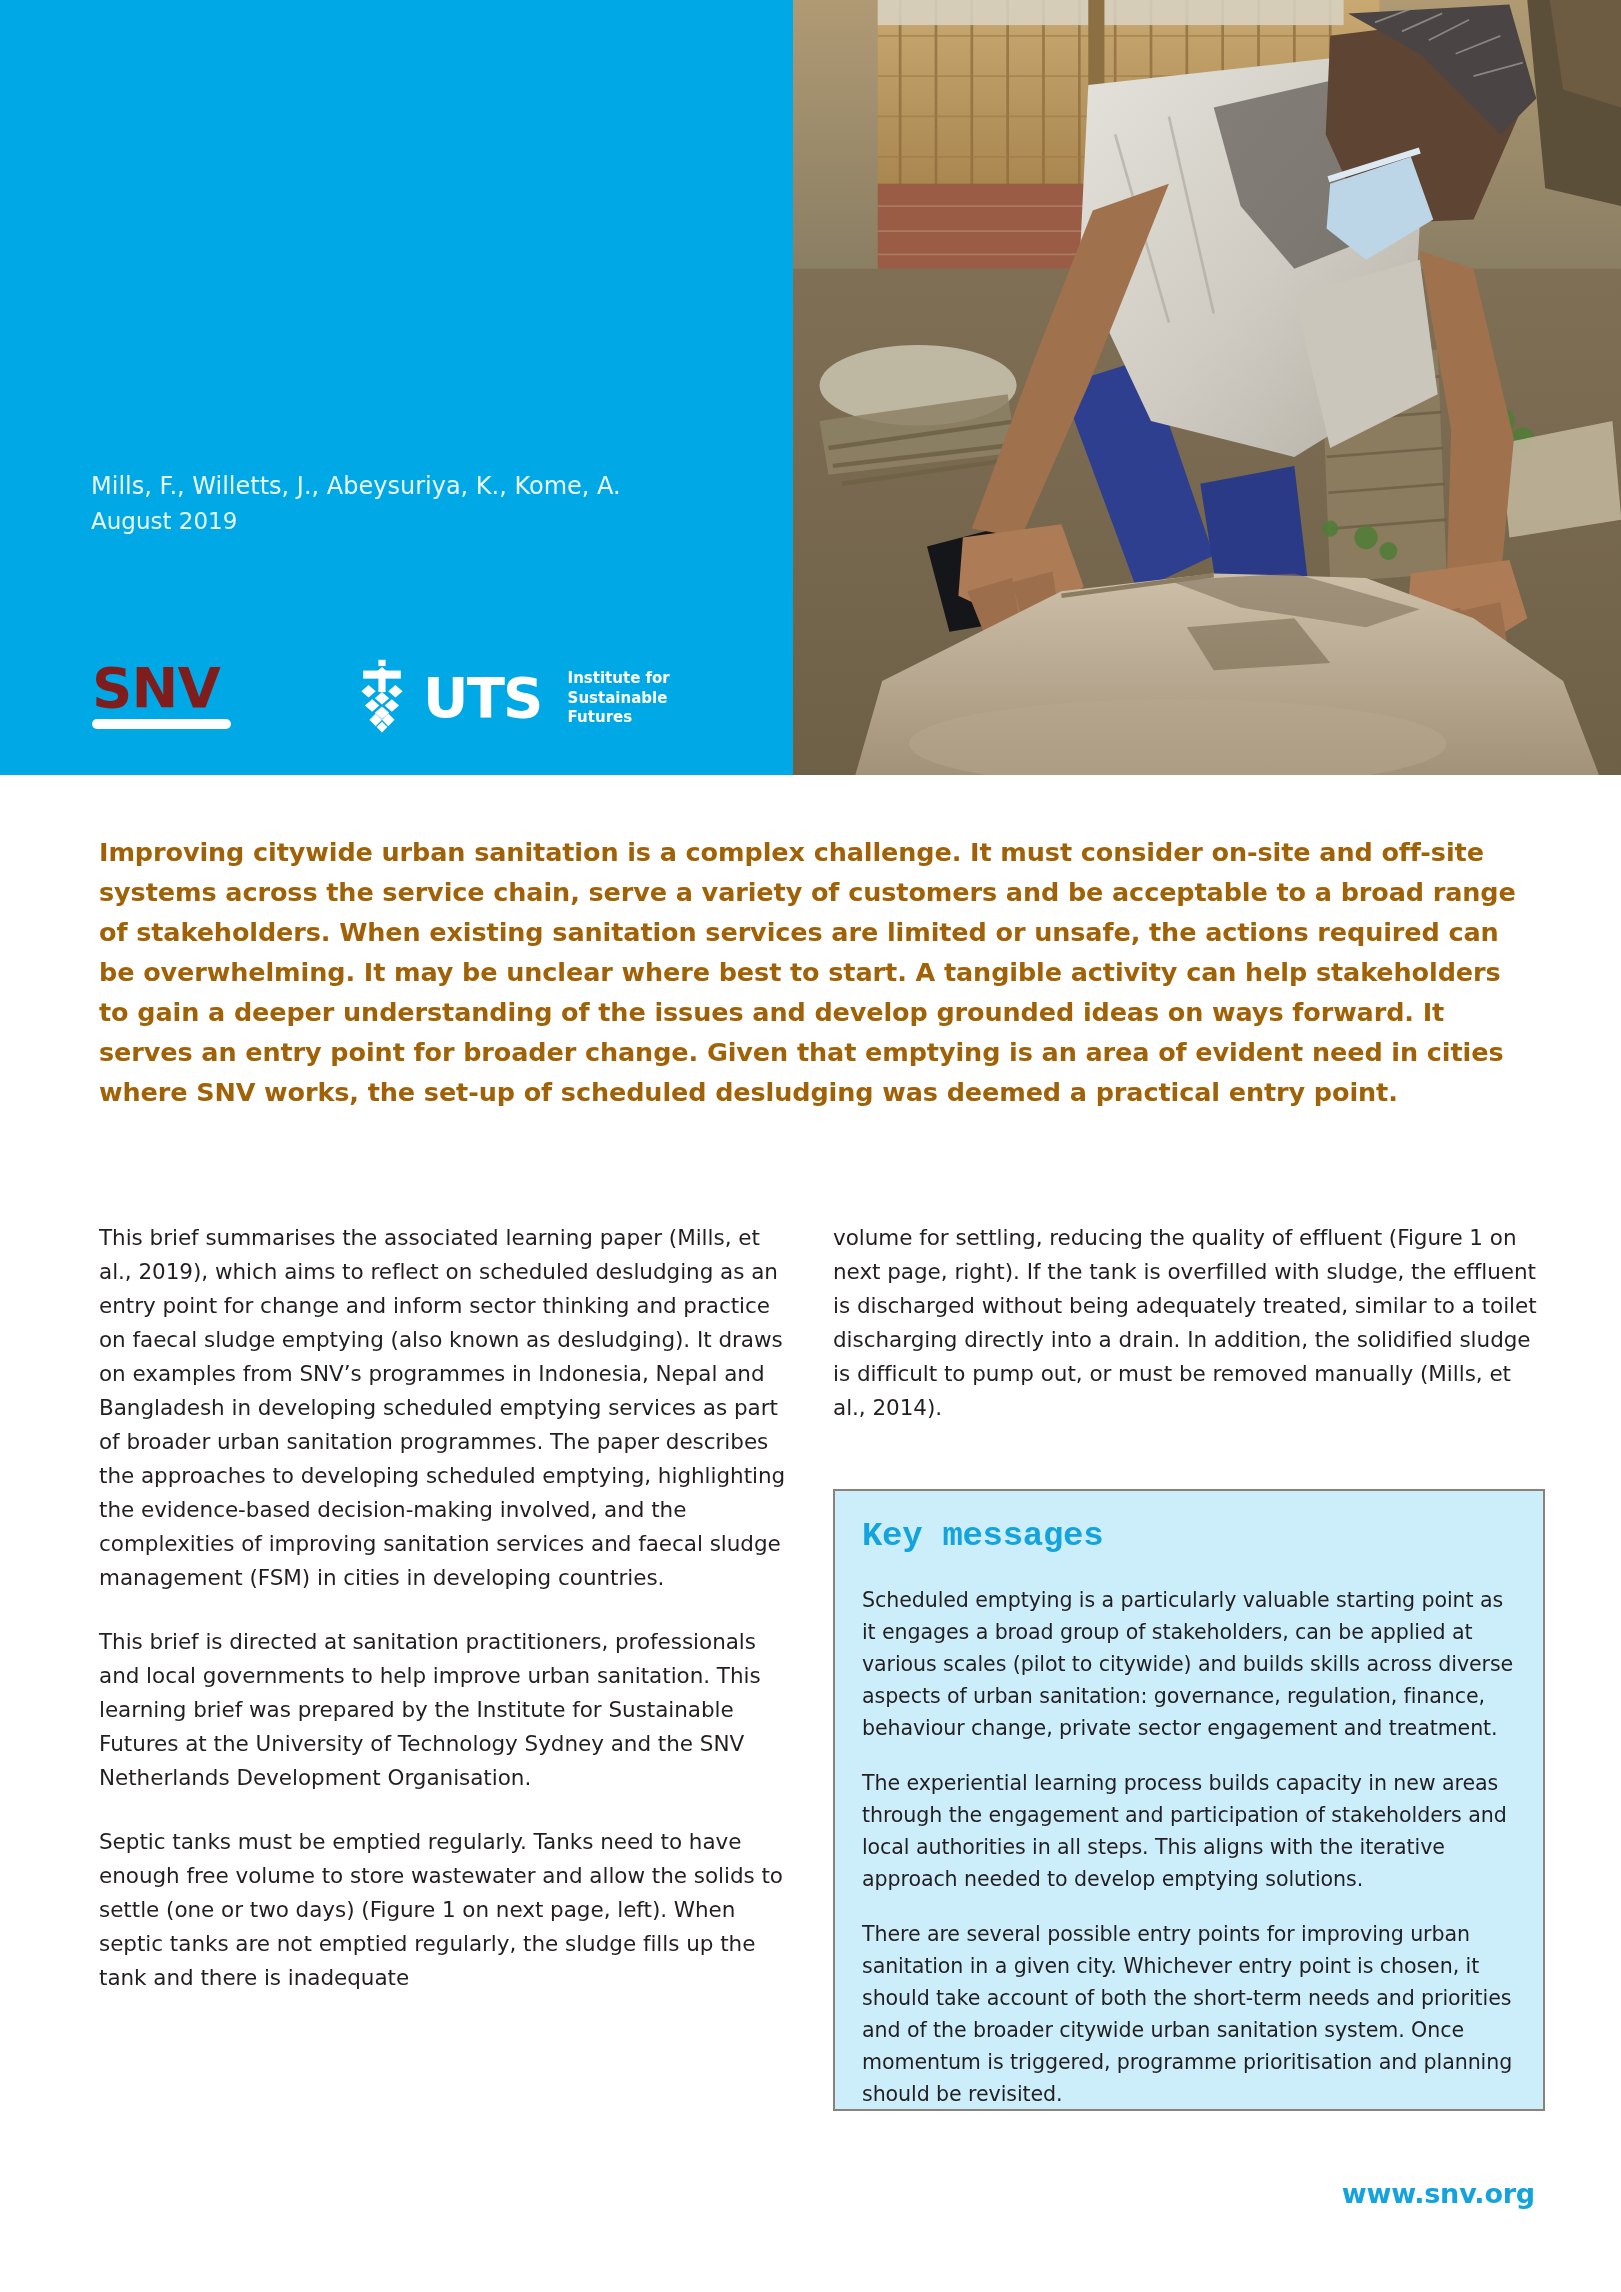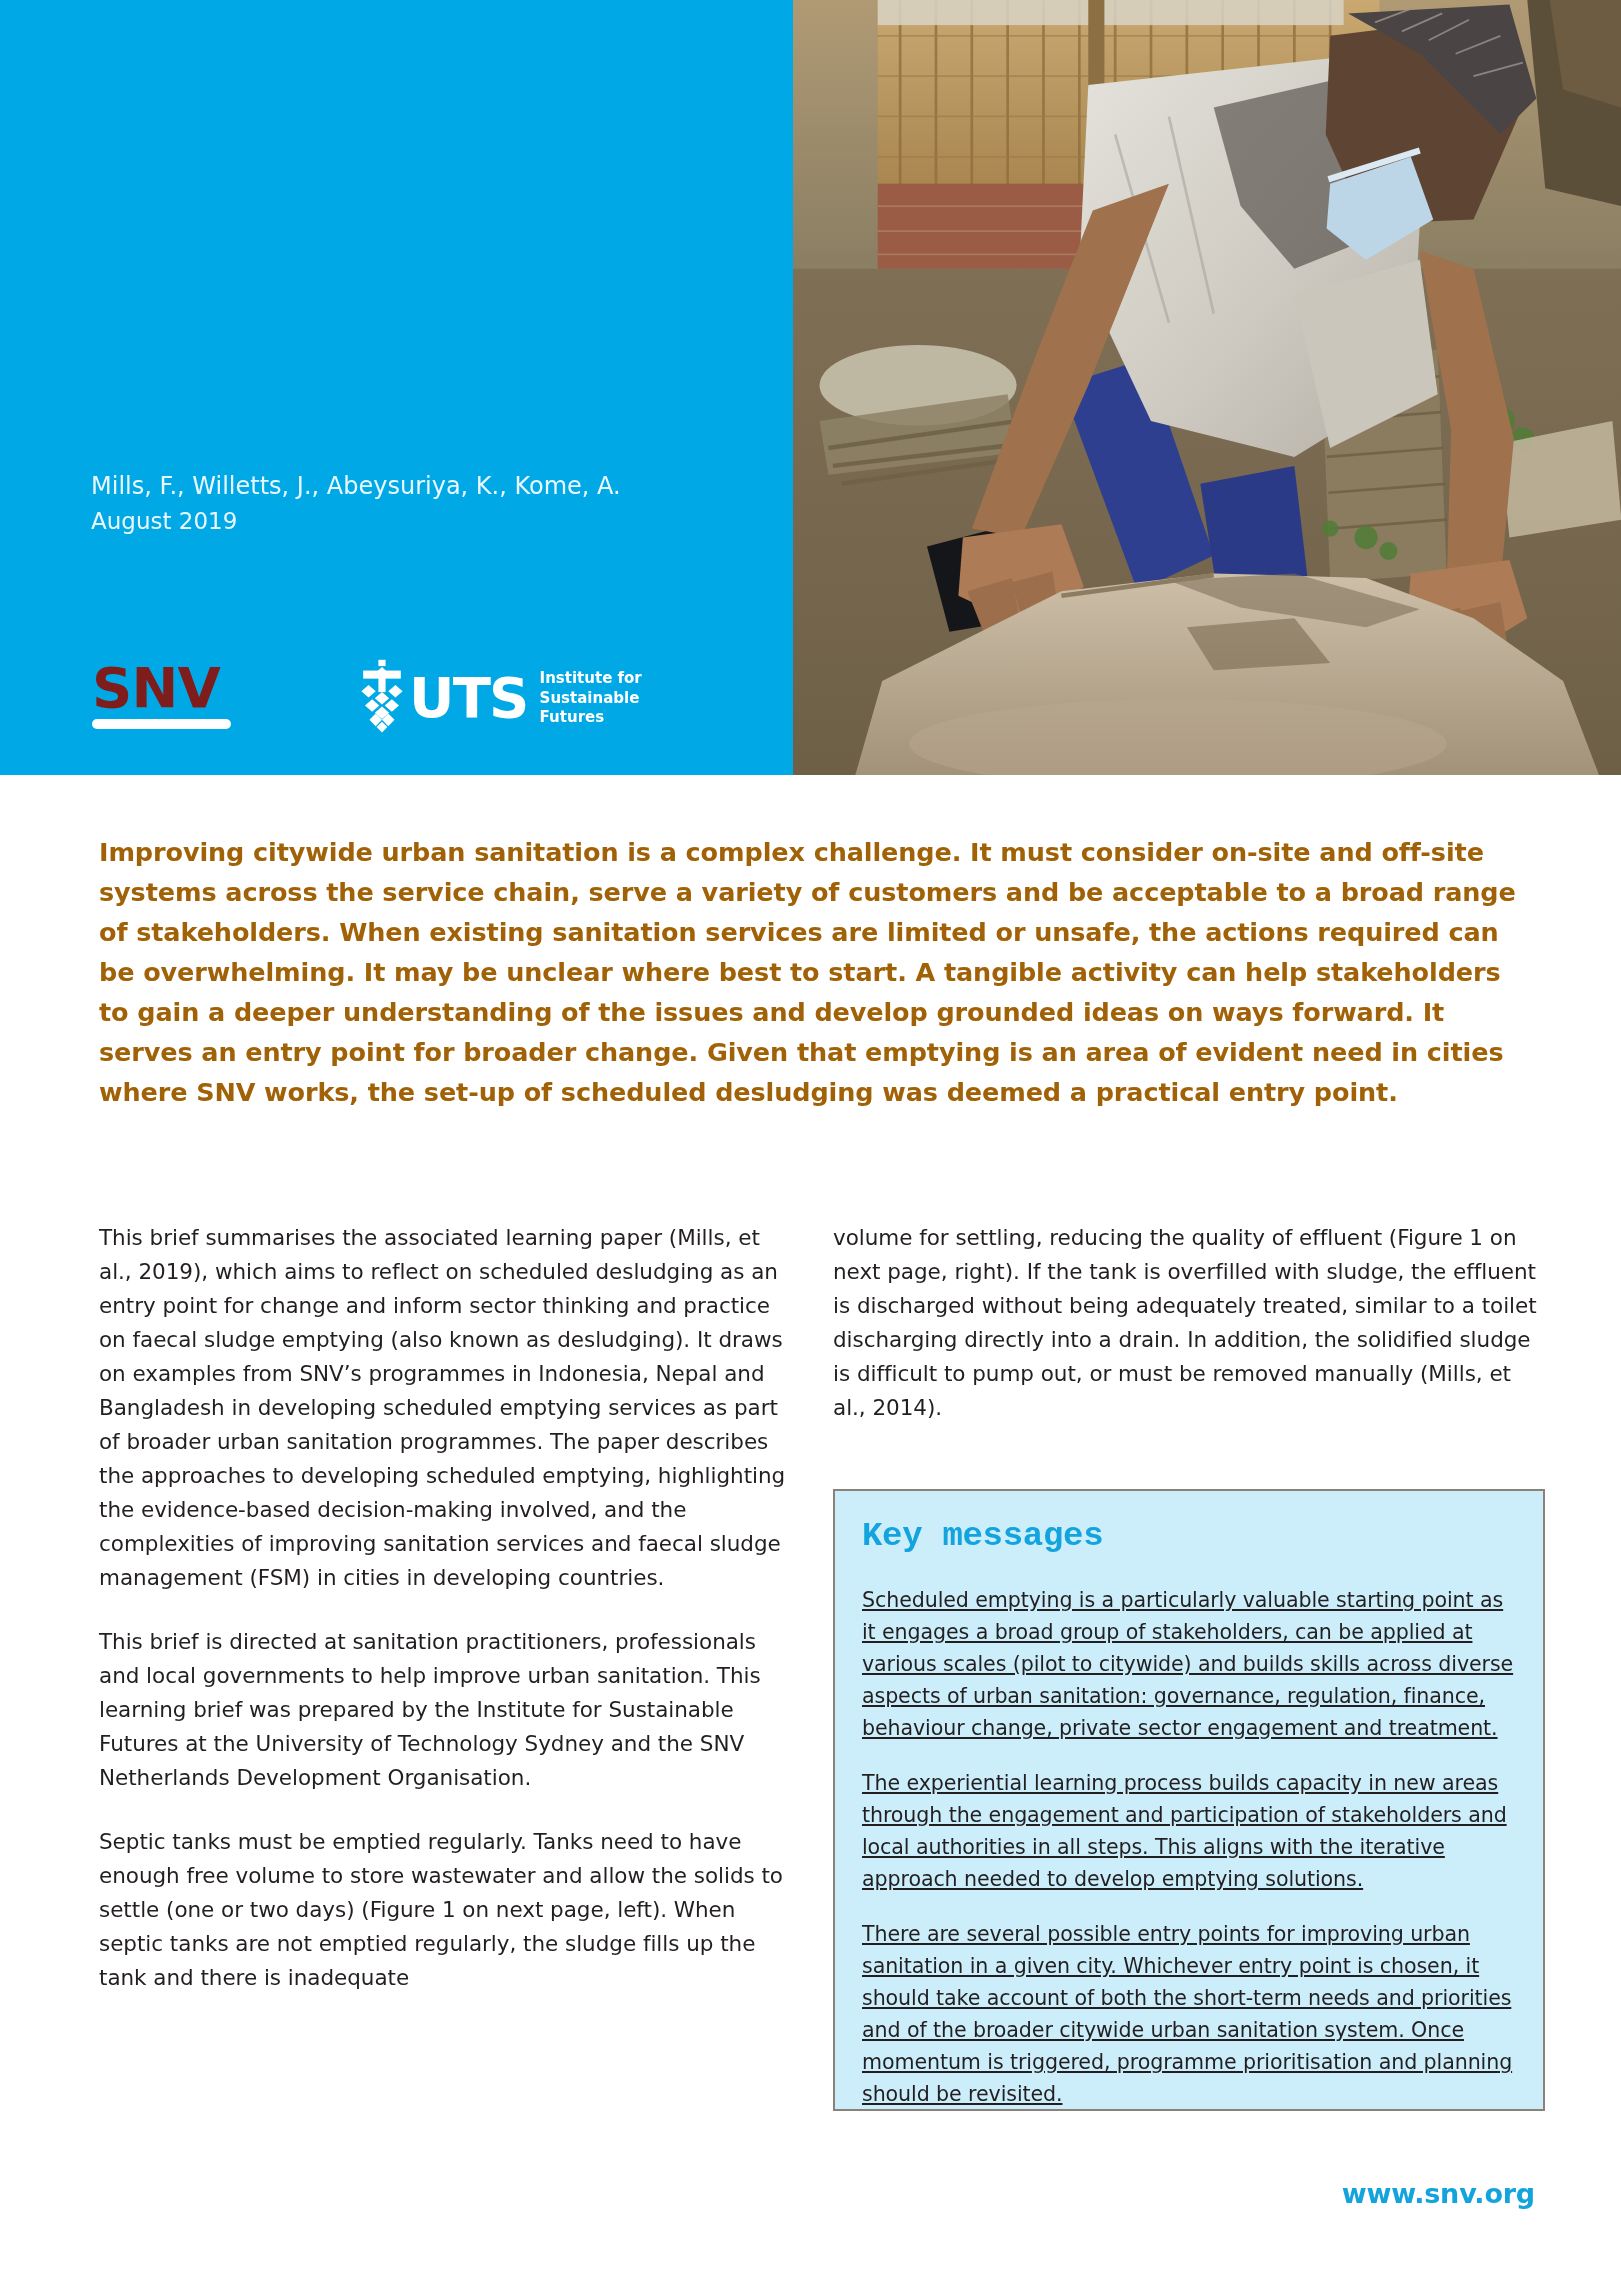--- a/index.html
+++ b/index.html
@@ -108,21 +108,21 @@
     background: #ffffff;
   }
 
   
   .uts-logo {
     position: absolute;
     left: 356px;
     top: 658px;
     display: flex;
     align-items: center;
-    gap: 1px;
+    gap: 15px;
   }
   .uts-mark { width: 52px; height: 79px; }
   .uts-word {
     font-family: "DejaVu Sans", sans-serif;
     font-weight: 700;
     font-size: 56px;
     color: #ffffff;
     letter-spacing: -1.8px;
     line-height: 56px;
   }
@@ -211,21 +211,20 @@
     margin: 0 0 27px 0;
     letter-spacing: -0.3px;
   }
   .key-p {
     font-family: "DejaVu Sans", sans-serif;
     font-size: 20.6px;
     line-height: 32px;
     color: #231f20;
     margin: 0 0 23px 0;
     letter-spacing: -0.1px;
-    text-decoration: underline;
   }
 
   
   .footer-url {
     position: absolute;
     right: 87px;
     top: 2178px;
     font-family: "DejaVu Sans", sans-serif;
     font-weight: 700;
     font-size: 27px;

